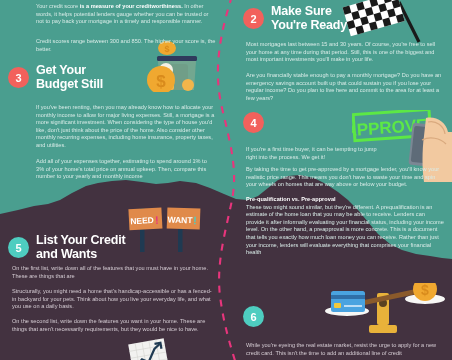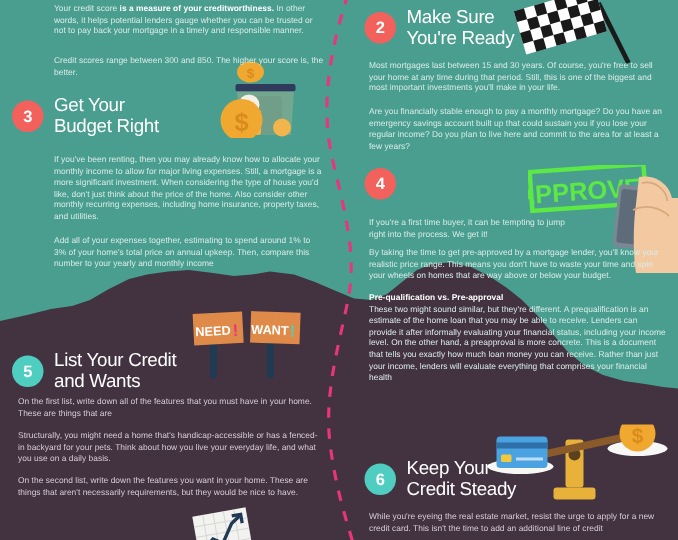--- a/index.html
+++ b/index.html
@@ -48,21 +48,21 @@
     color: #fff;
     font-size: 11px;
     font-weight: bold;
     flex: 0 0 auto;
   }
   .badge.red  { background: #f2615c; }
   .badge.teal { background: #4ecdc0; }
   .head-title {
     color: #ffffff;
     font-size: 12.5px;
-    font-weight: normal;
+    font-weight: bold;
     line-height: 13.5px;
     letter-spacing: -0.2px;
     white-space: pre-line;
   }
 
   
   .divider { position: absolute; left: 0; top: 0; z-index: 7; }
 
   
   .illo { position: absolute; z-index: 5; }
@@ -105,21 +105,21 @@
       <circle cx="30" cy="30" r="7" fill="#f4f0e4"></circle>
       <rect x="24" y="33" width="14" height="17" rx="2" fill="#f2b54b"></rect>
       <circle cx="25" cy="40" r="14" fill="#f0a830"></circle>
       <text x="25" y="47" font-size="17" font-weight="bold" fill="#d98b1c" text-anchor="middle" font-family="Liberation Sans, sans-serif">$</text>
       <circle cx="52" cy="45" r="6" fill="#f2b54b"></circle>
     </svg>
 
     <div class="section-head" style="left:8px; top:64px;">
       <div class="badge red">3</div>
       <div class="head-title">Get Your
-Budget Right</div>
+Budget Still</div>
     </div>
     <div class="para" style="left:36px; top:104px; width:180px;">If you've been renting, then you may already know how to allocate your monthly income to allow for major living expenses. Still, a mortgage is a more significant investment. When considering the type of house you'd like, don't just think about the price of the home. Also consider other monthly recurring expenses, including home insurance, property taxes, and utilities.</div>
     <div class="para" style="left:36px; top:158px; width:180px;">Add all of your expenses together, estimating to spend around 1% to 3% of your home's total price on annual upkeep. Then, compare this number to your yearly and monthly income</div>
 
     <svg class="illo" style="left:122px; top:200px;" width="84" height="52" viewBox="0 0 84 52">
       <rect x="18" y="8" width="4.5" height="44" fill="#1f3a52"></rect>
       <rect x="56" y="8" width="4.5" height="44" fill="#1f3a52"></rect>
       <g transform="rotate(-3 32 20)">
         <rect x="7" y="8" width="33" height="21" fill="#e08a4a"></rect>
         <text x="20" y="23" font-size="8.5" font-weight="bold" fill="#ffffff" text-anchor="middle" font-family="Liberation Sans, sans-serif">NEED</text>
@@ -233,18 +233,16 @@
         <rect x="3" y="12" width="7" height="5" rx="1" fill="#f2c83c"></rect>
         <rect x="13" y="14" width="18" height="2" fill="#bcddf5"></rect>
       </g>
       <ellipse cx="104" cy="16" rx="20" ry="5" fill="#f7f7f5"></ellipse>
       <circle cx="104" cy="6" r="12" fill="#f0a830"></circle>
       <text x="104" y="12" font-size="14" font-weight="bold" fill="#d98b1c" text-anchor="middle" font-family="Liberation Sans, sans-serif">$</text>
     </svg>
 
     <div class="section-head" style="left:17px; top:306px;">
       <div class="badge teal">6</div>
-      <div class="head-title">Keep Your
-Credit Steady</div>
     </div>
     <div class="para on-dark" style="left:20px; top:342px; width:200px;">While you're eyeing the real estate market, resist the urge to apply for a new credit card. This isn't the time to add an additional line of credit</div>
   </div>
 </div>
 
 </body></html>

